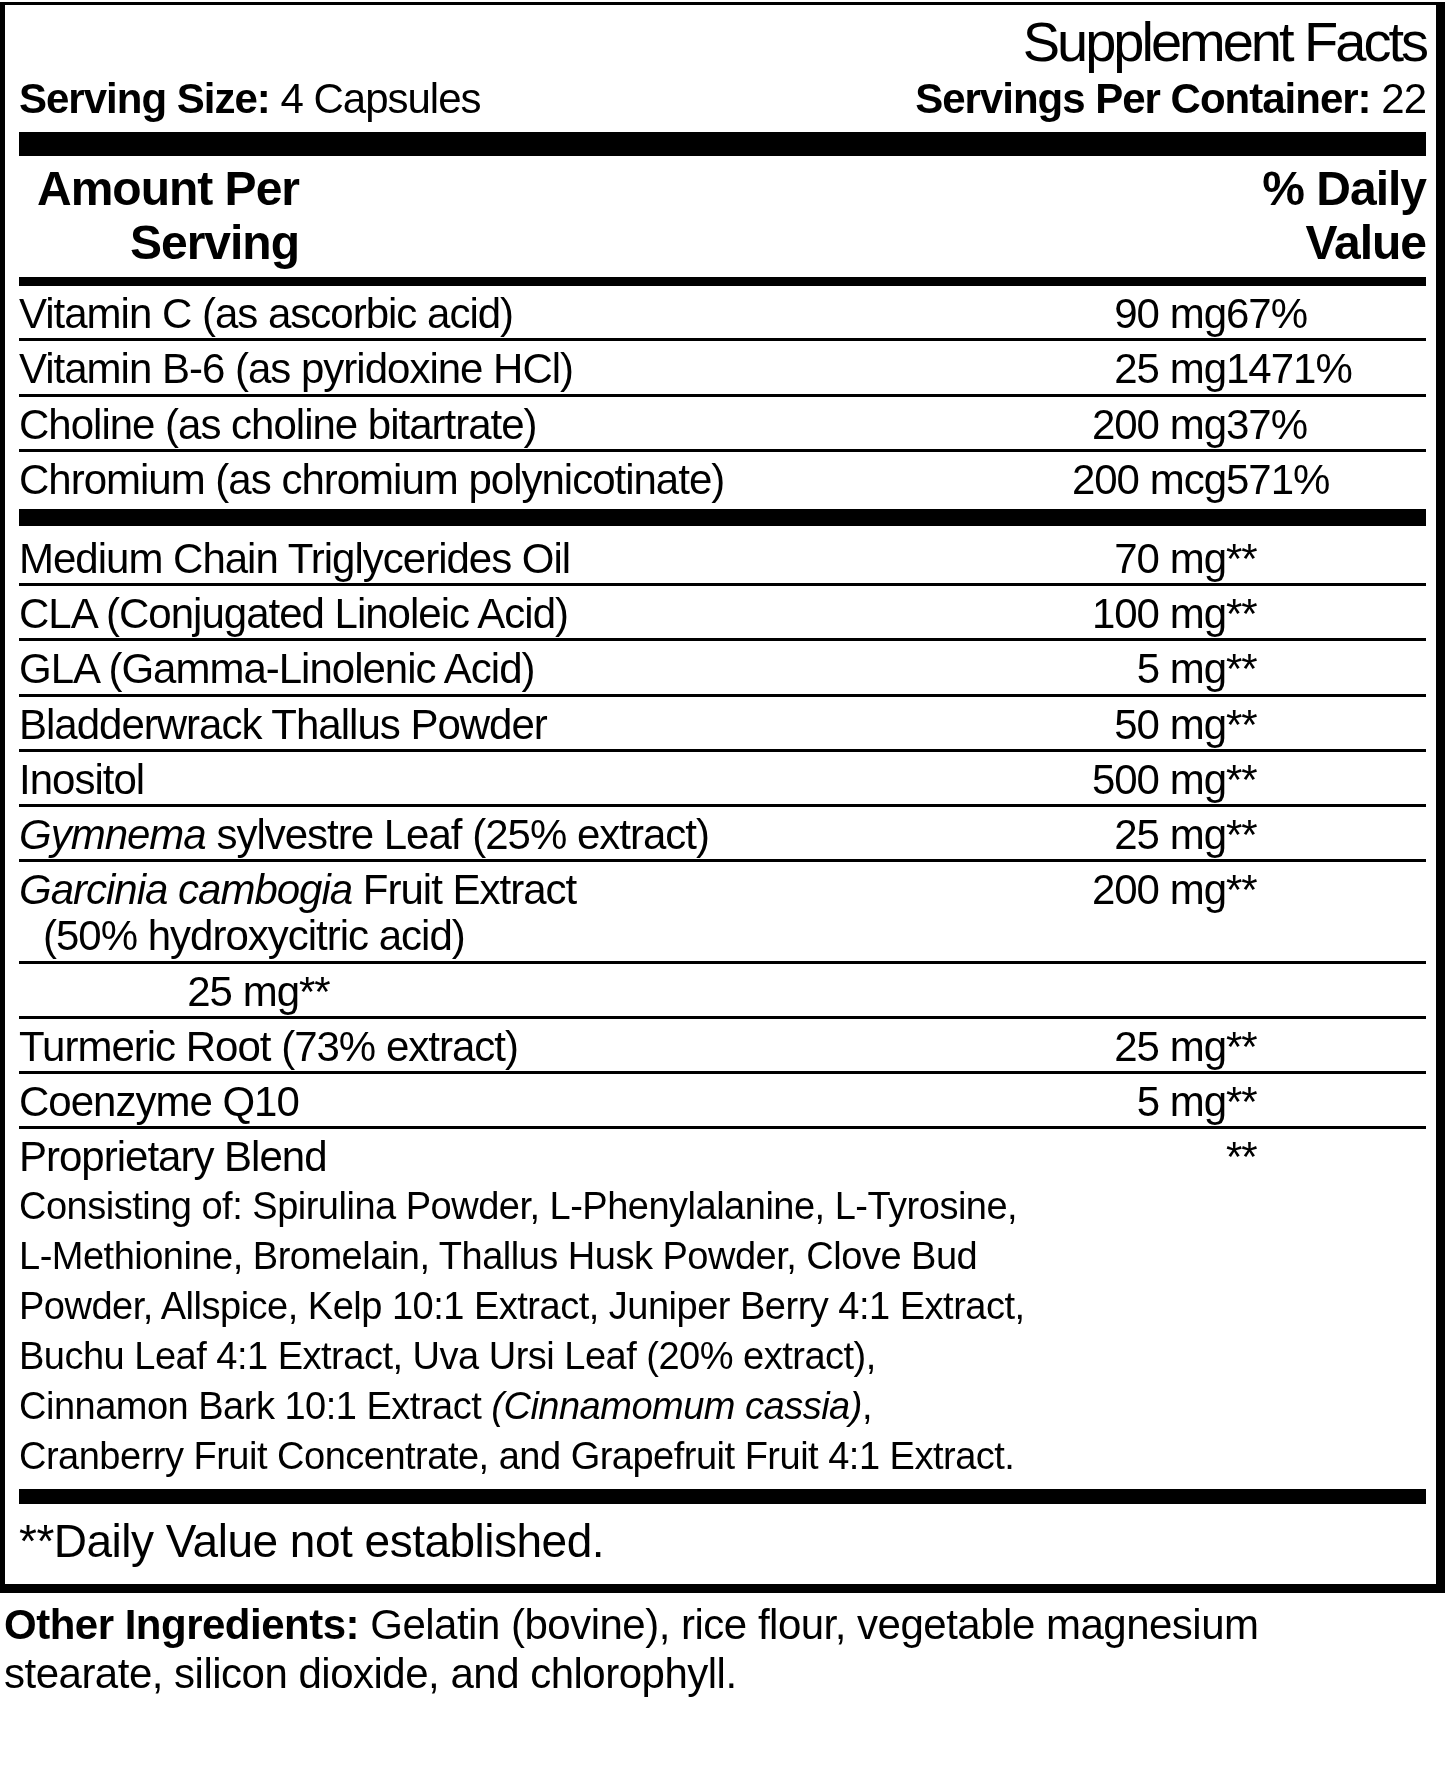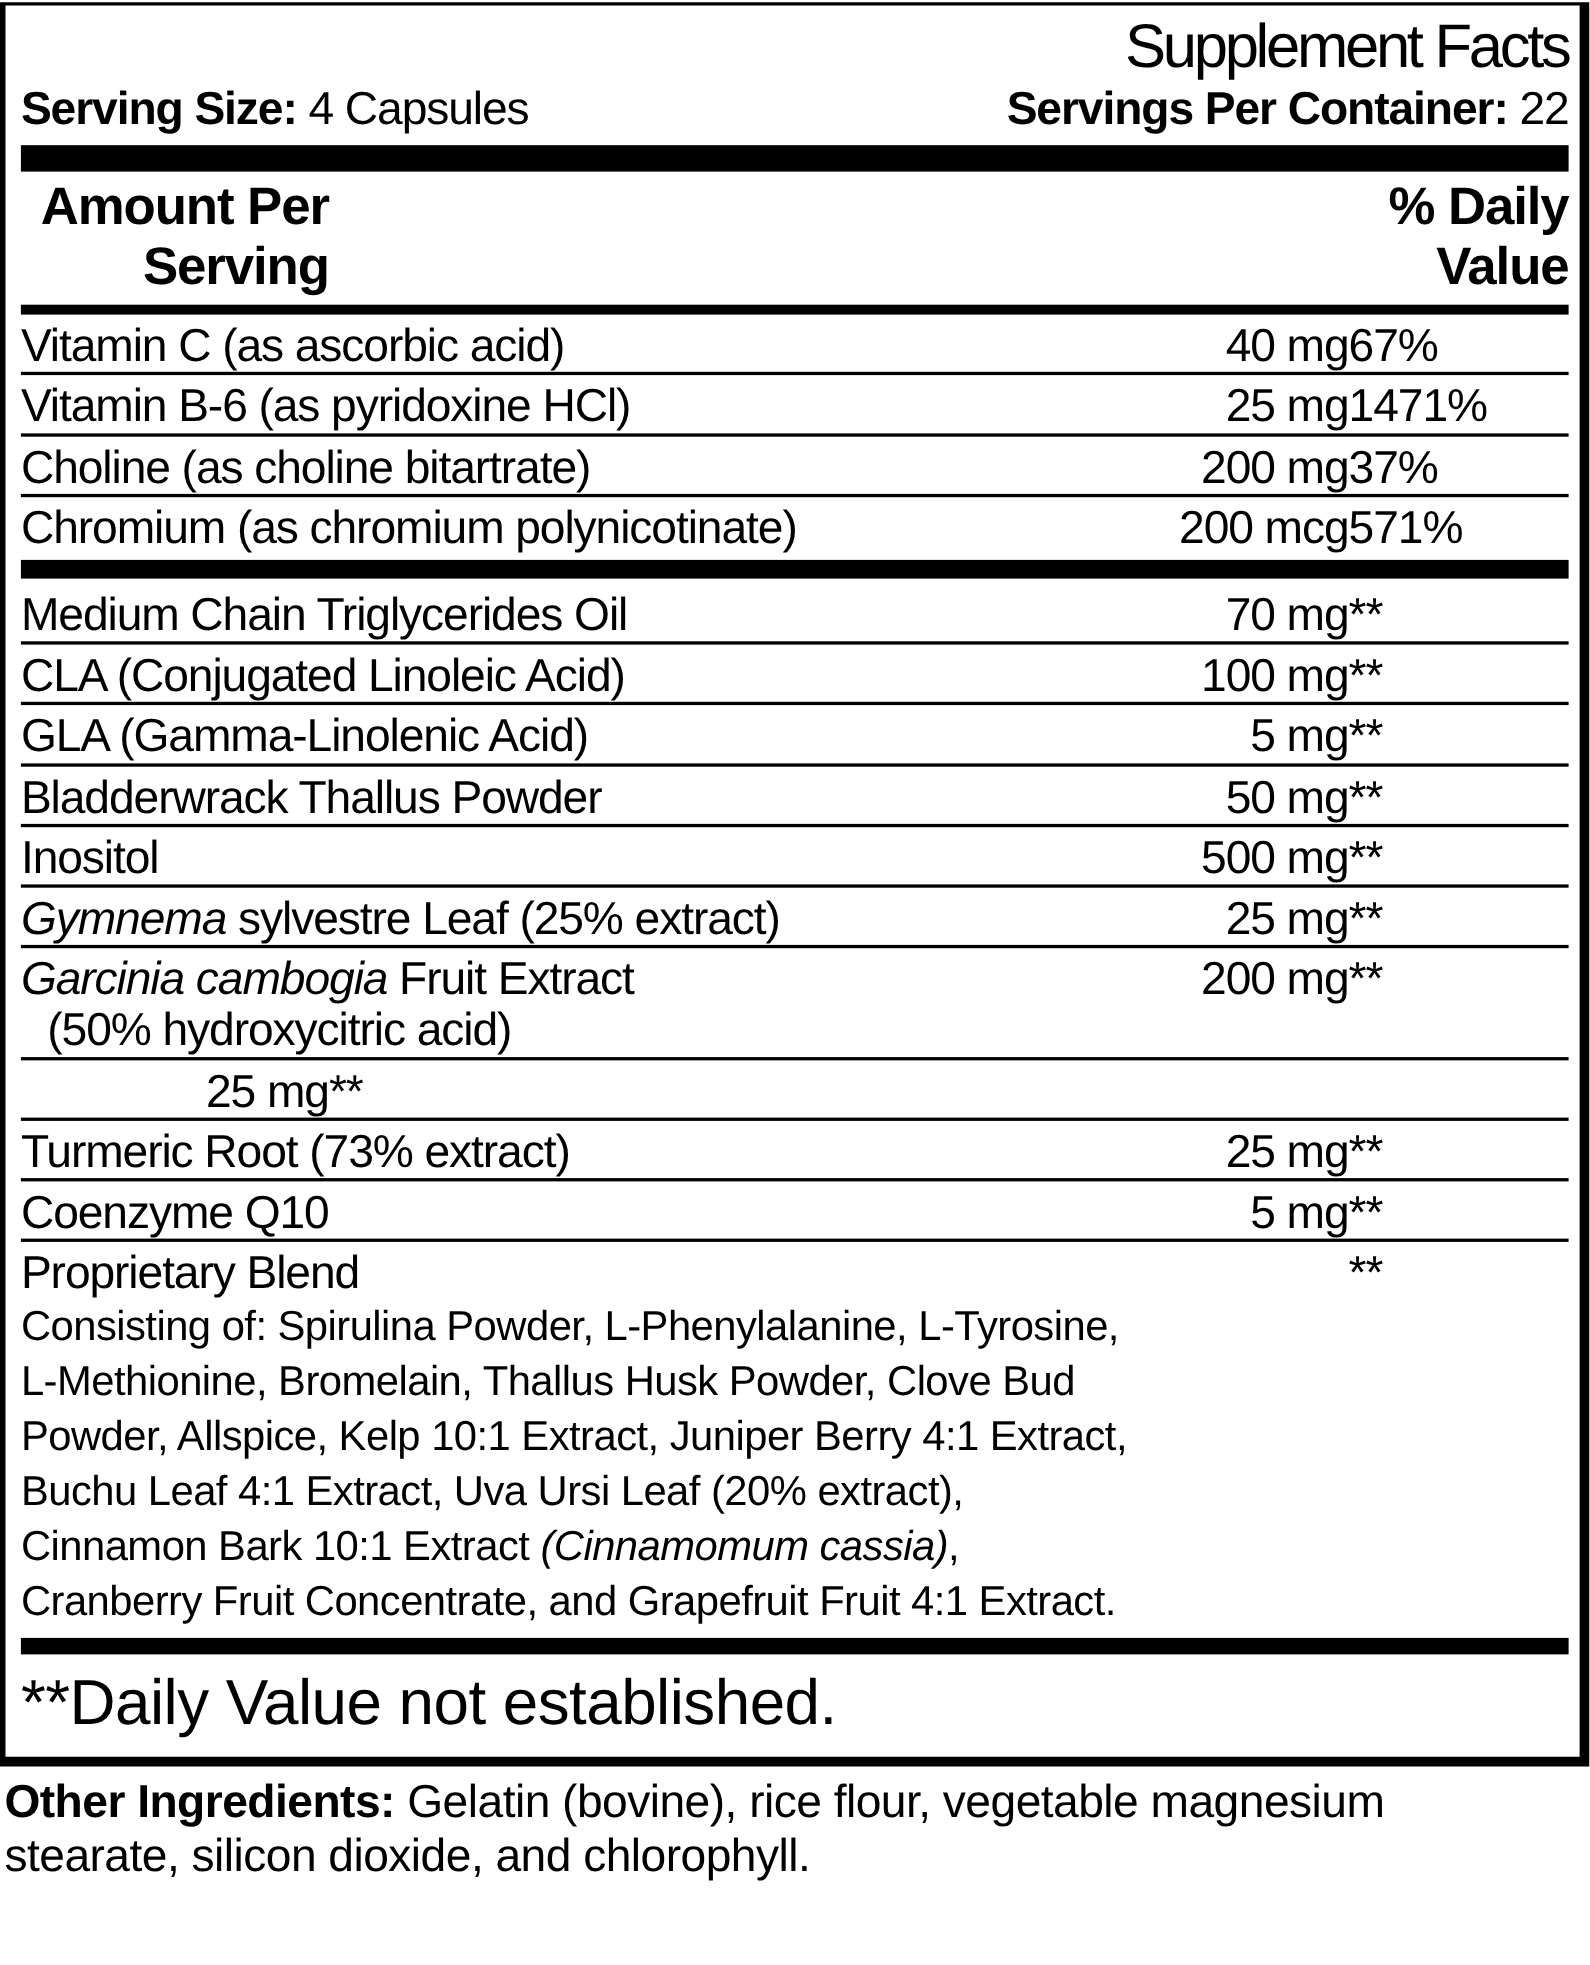--- a/index.html
+++ b/index.html
@@ -50,21 +50,21 @@
   .name-line.cont{padding-left:24px;}
   .row .amt{width:280px;text-align:right;white-space:nowrap;}
   .row .dv{width:200px;white-space:nowrap;}
   .sep{border-top:3px solid #000;}
   .i{font-style:italic;}
   .desc{
     font-size:38px;line-height:50px;letter-spacing:-0.5px;
     margin:0 0 8px 0;
   }
   .footnote{
-    font-size:58px;letter-spacing:-0.5px;
+    font-size:46px;letter-spacing:-0.5px;
     padding:10px 0 16px 0;
   }
   .other{
     margin:8px 4px 0 4px;
     font-size:42px;line-height:1.16;letter-spacing:-0.5px;
   }
 </style>
 </head>
 <body>
 
@@ -93,21 +93,21 @@
     </div>
   </div>
 
   <div class="bar bar-md"></div>
 
   <div id="rows">
       <div class="row">
         <div class="name">
           <div class="name-line"><span>Vitamin C (as ascorbic acid)</span></div>
         </div>
-        <div class="amt">40 mg</div>
+        <div class="amt">90 mg</div>
         <div class="dv">67%</div>
       </div>
       <div class="sep"></div>
       <div class="row">
         <div class="name">
           <div class="name-line"><span>Vitamin B-6 (as pyridoxine HCl)</span></div>
         </div>
         <div class="amt">25 mg</div>
         <div class="dv">1471%</div>
       </div>

